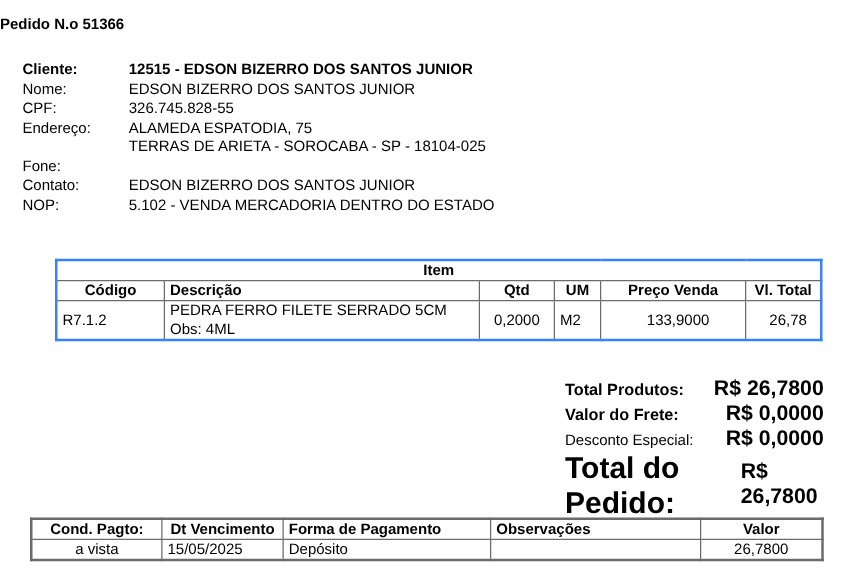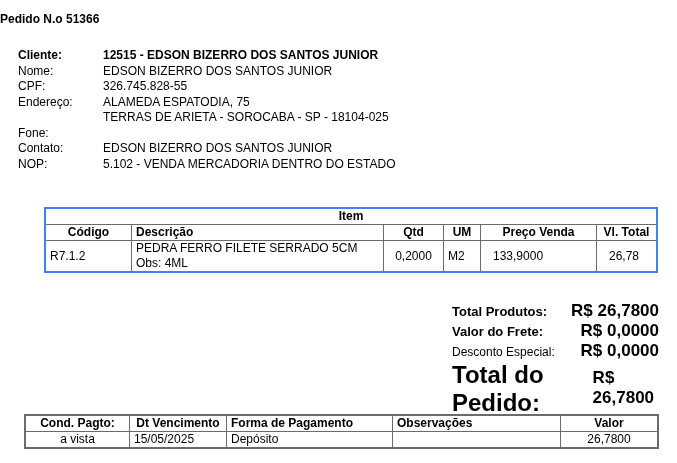--- a/index.html
+++ b/index.html
@@ -12,21 +12,21 @@
   .info-label { width:85px; }
   .info-value { white-space:nowrap; }
   .bold { font-weight:bold; }
 
   table { border-collapse:collapse; position:absolute; font-size:12px; }
   td, th { border:1px solid #6b6b6b; padding:0 4px; }
   .items { left:24px; top:207px; width:614px; border:2px solid #3b82f6;margin-left:20px; }
   .items th { font-weight:bold; height:15px; line-height:15px; }
   .items td { height:30px; line-height:15px; }
   .c { text-align:center; }
-  .r { text-align:left;padding-left:12px; }
+  .r { text-align:center;padding-left:12px; }
   .l { text-align:left; }
 
   .totals { position:absolute; left:452px; top:301px; width:207px; }
   .trow { display:flex; justify-content:space-between; align-items:baseline; height:20px; }
   .tl { font-weight:bold; font-size:13px; }
   .tl.normal { font-weight:normal; font-size:12px; }
   .tv { font-weight:bold; font-size:17px; }
   .trow.big { height:26px; }
   .trow.big .tl { font-size:24px; }
 

